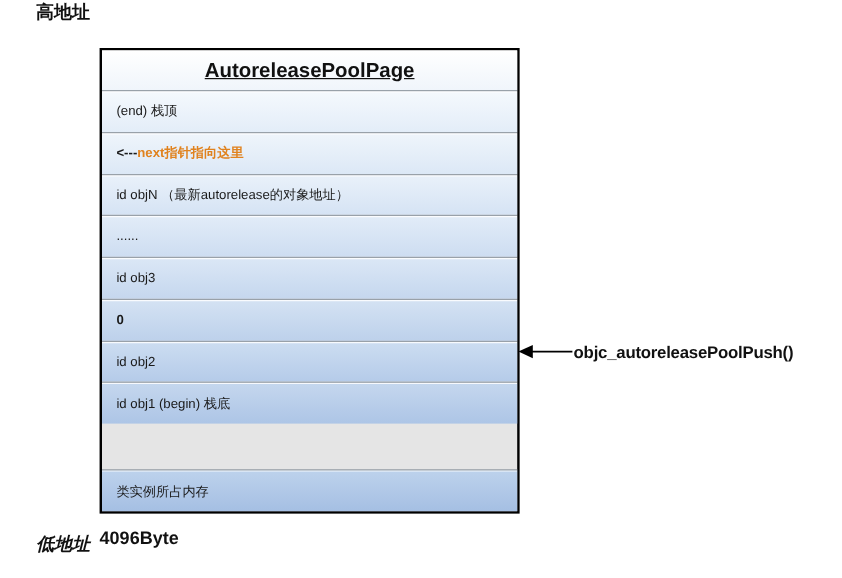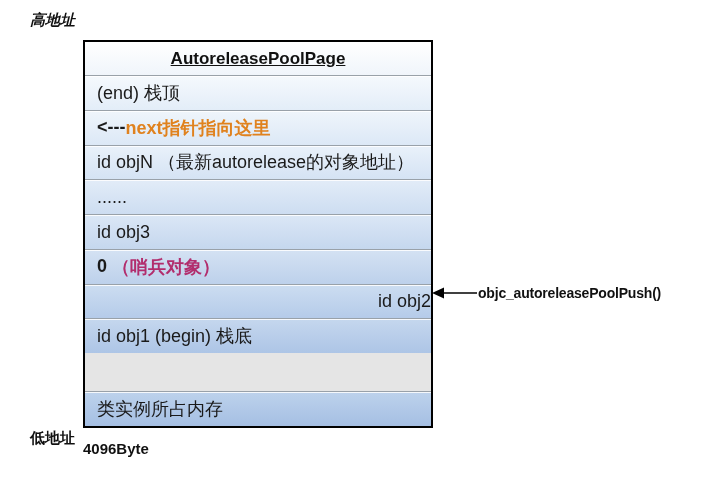--- a/index.html
+++ b/index.html
@@ -15,22 +15,22 @@
     background: #ffffff;
     overflow: hidden;
   }
   .corner-label {
     position: absolute;
     font-size: 15px;
     font-weight: bold;
     color: #111111;
     white-space: nowrap;
   }
-  #label-high { left: 30px; top: 11px; font-style: italic; }
-  #label-low  { left: 30px; top: 429px; }
+  #label-high { left: 30px; top: 1px; }
+  #label-low  { left: 30px; top: 444px; font-style: italic; }
   .size-label {
     position: absolute;
     left: 83px;
     top: 440px;
     width: 350px;
     text-align: left;
     font-size: 15px;
     font-weight: bold;
     color: #111111;
   }
@@ -61,21 +61,21 @@
   .pool-rows {
     flex: 1 1 auto;
     display: flex;
     flex-direction: column;
   }
   .pool-row {
     flex: 1 1 0;
     display: flex;
     align-items: center;
     padding-left: 12px;
-    font-size: 18px;
+    font-size: 11px;
     color: #1a1a1a;
     border-top: 1px solid #99a1a9;
     box-shadow: inset 0 1px 0 rgba(255,255,255,0.85);
     white-space: pre;
     overflow: hidden;
   }
   .annotation-arrow {
     position: absolute;
     left: 432px;
     top: 286px;
@@ -99,22 +99,22 @@
   <div id="label-high" class="corner-label">高地址</div>
 
   <div class="pool-table">
     <div class="pool-title">AutoreleasePoolPage</div>
     <div class="pool-rows" id="pool-rows">
         <div class="pool-row" style="background: linear-gradient(rgb(245, 249, 253), rgb(227, 237, 248));"><span>(end) 栈顶</span></div>
         <div class="pool-row" style="background: linear-gradient(rgb(239, 245, 251), rgb(220, 232, 246));"><span style="font-weight: bold;">&lt;---</span><span style="color: rgb(224, 130, 30); font-weight: bold;">next指针指向这里</span></div>
         <div class="pool-row" style="background: linear-gradient(rgb(233, 241, 250), rgb(213, 227, 244));"><span>id objN （最新autorelease的对象地址）</span></div>
         <div class="pool-row" style="background: linear-gradient(rgb(226, 236, 248), rgb(205, 221, 241));"><span>......</span></div>
         <div class="pool-row" style="background: linear-gradient(rgb(219, 231, 246), rgb(197, 215, 238)); text-align: center;"><span>id obj3</span></div>
-        <div class="pool-row" style="background: linear-gradient(rgb(212, 226, 243), rgb(189, 209, 235));"><span style="font-weight: bold;">0 </span><span style="color: rgb(178, 45, 109); font-weight: bold;">（哨兵对象）</span></div>
-        <div class="pool-row" style="background: linear-gradient(rgb(204, 221, 241), rgb(181, 203, 233)); justify-content: flex-end;"><span>id obj2</span></div>
+        <div class="pool-row" style="background: linear-gradient(rgb(212, 226, 243), rgb(189, 209, 235));"><span style="font-weight: bold;">0 </span></div>
+        <div class="pool-row" style="background: linear-gradient(rgb(204, 221, 241), rgb(181, 203, 233));"><span>id obj2</span></div>
         <div class="pool-row" style="background: linear-gradient(rgb(197, 215, 238), rgb(173, 197, 230));"><span>id obj1 (begin) 栈底</span></div>
         <div class="pool-row" style="background: linear-gradient(rgb(189, 210, 236), rgb(165, 191, 227)); margin-top: 38px;"><span>类实例所占内存</span></div>
       </div>
   </div>
 
   <svg class="annotation-arrow" width="46" height="14" viewBox="0 0 46 14">
     <line x1="9" y1="7" x2="45" y2="7" stroke="#000000" stroke-width="1.6"></line>
     <polygon points="0,7 12,1.5 12,12.5" fill="#000000"></polygon>
   </svg>
 

